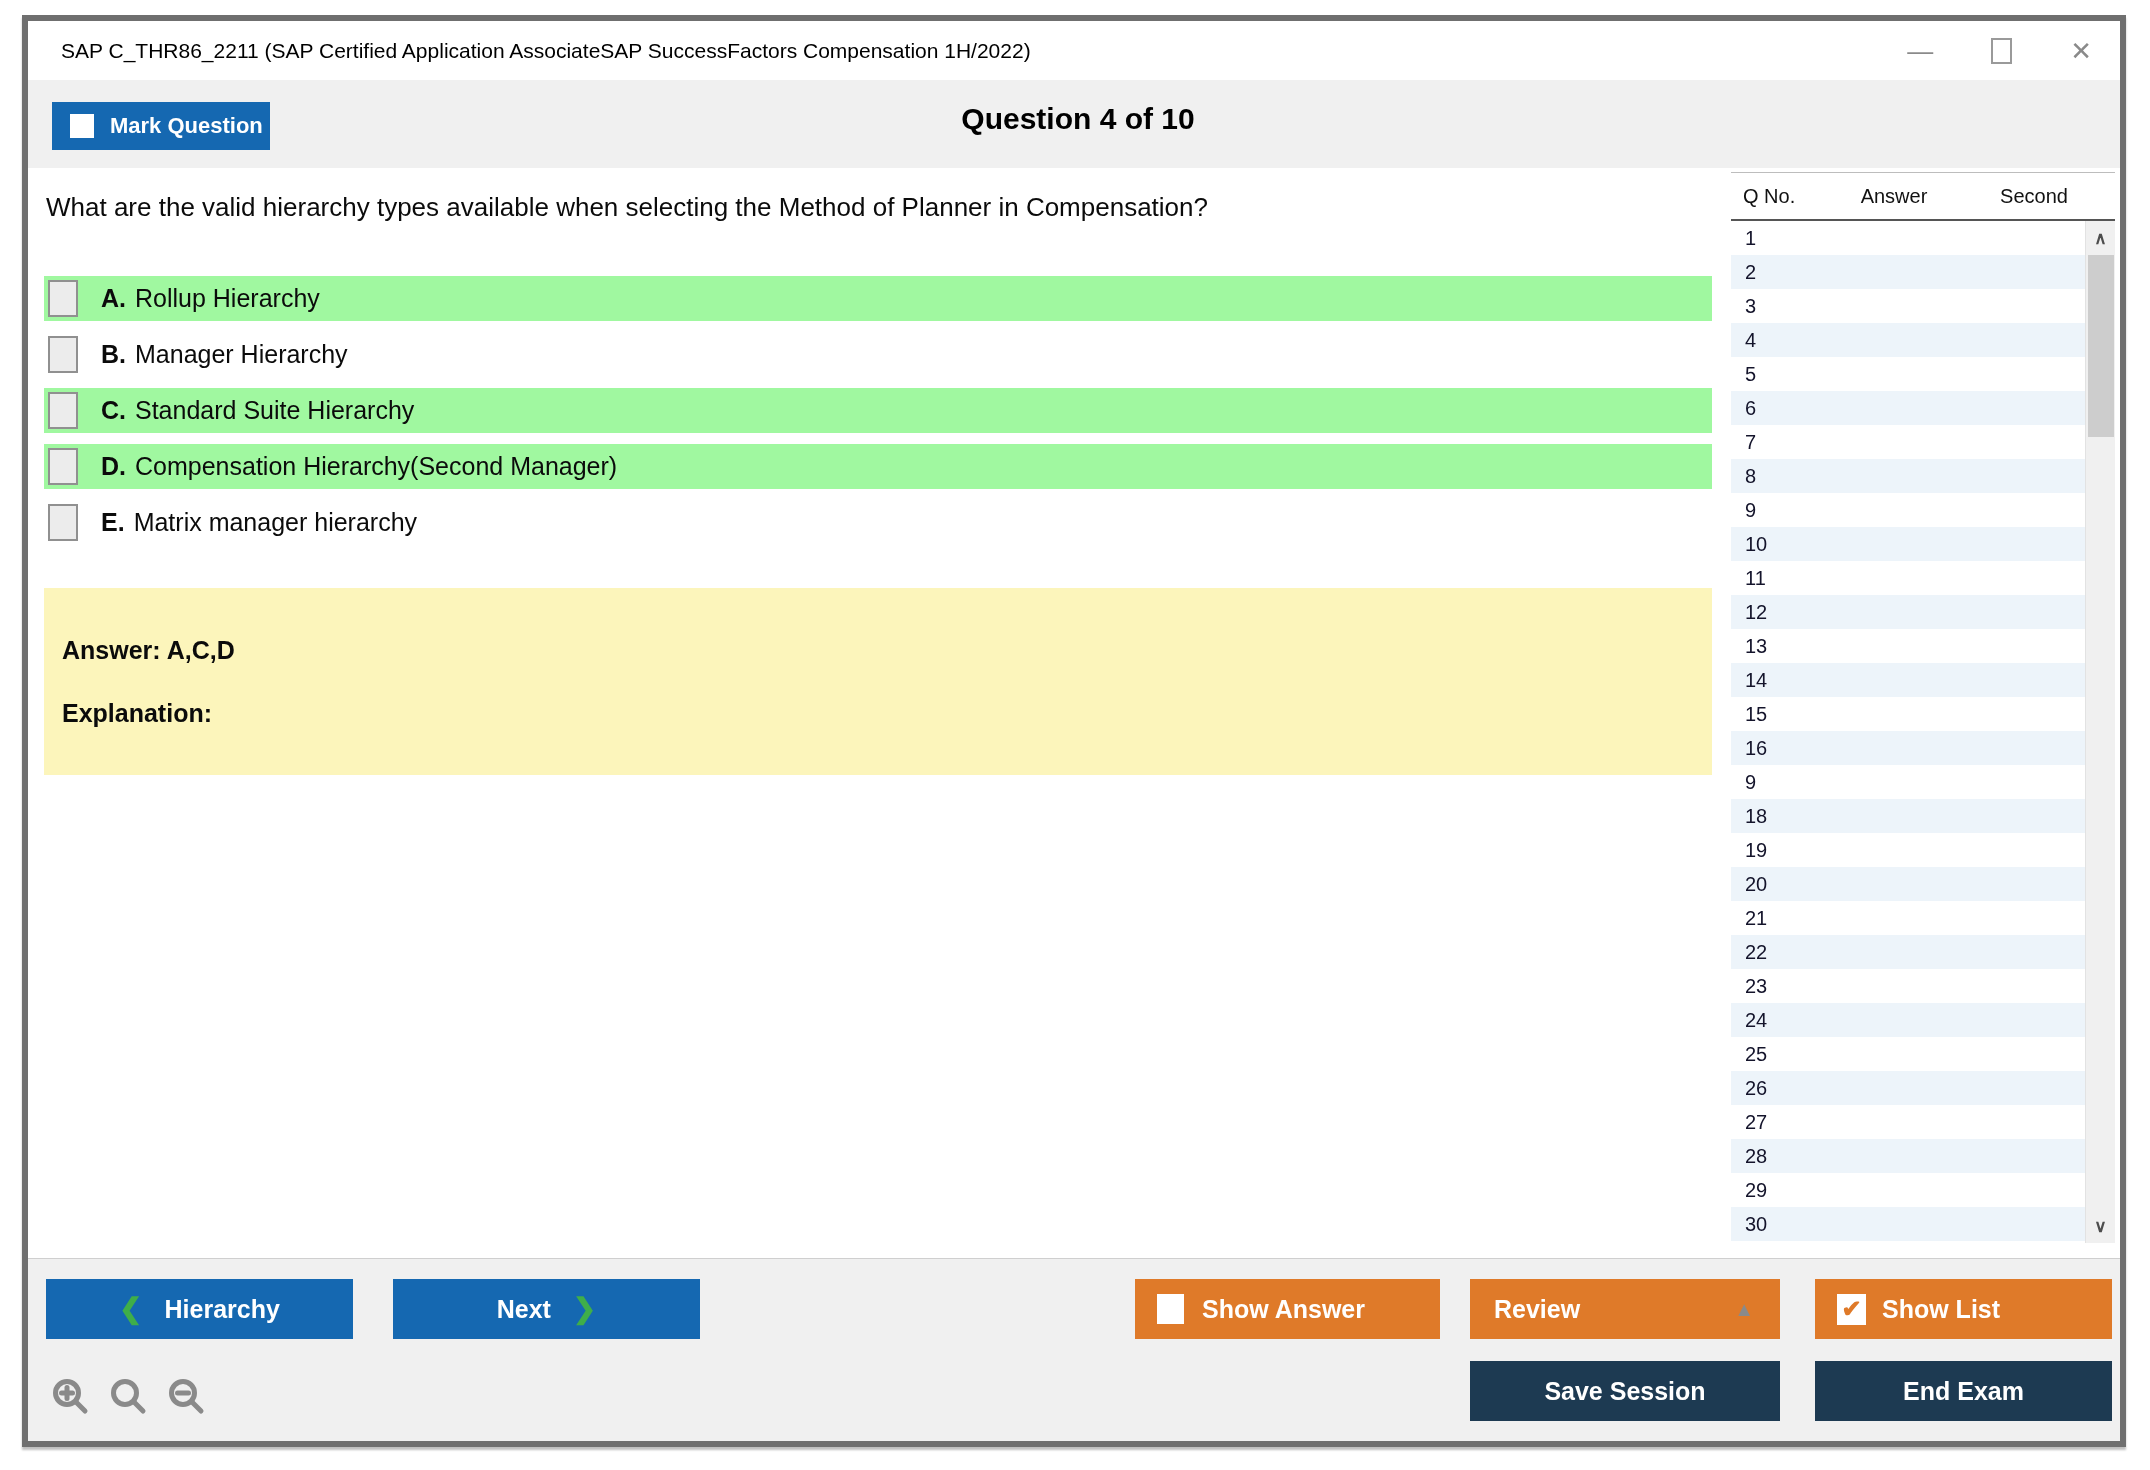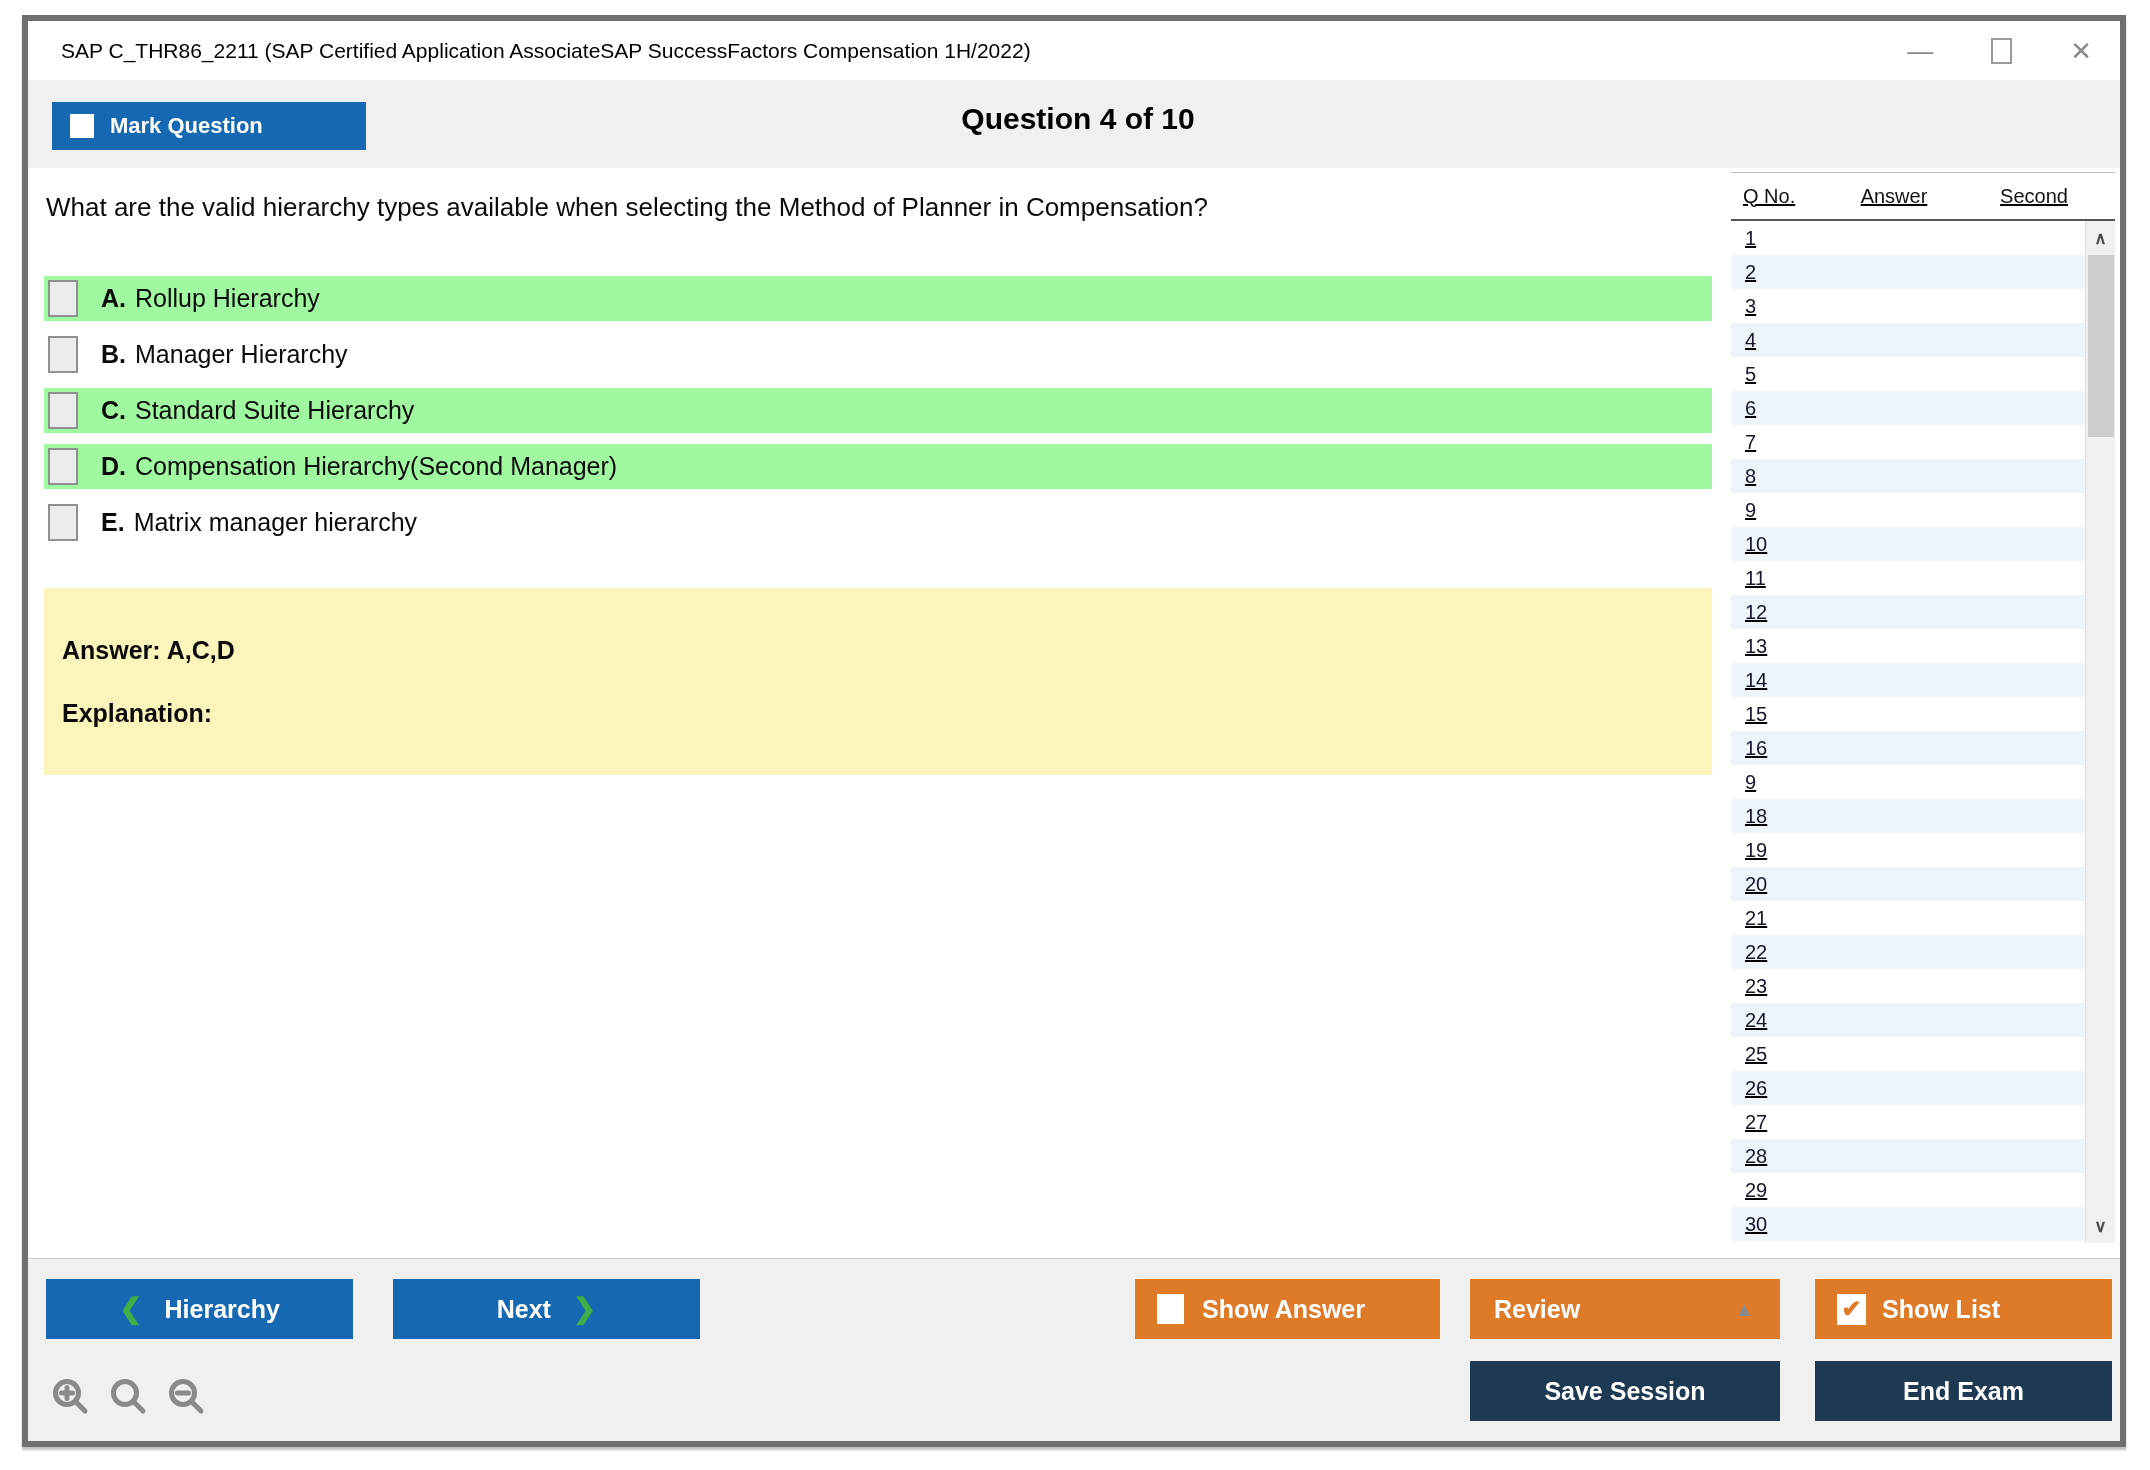--- a/index.html
+++ b/index.html
@@ -15,21 +15,21 @@
   
   .titlebar { position: relative; height: 59px; background: #fff; display: flex; align-items: center; }
   .title-text { padding-left: 33px; font-size: 21px; color: #000; white-space: nowrap; }
   .win-controls { position: absolute; right: 28px; top: 0; height: 100%; display: flex; align-items: center; gap: 58px; }
   .win-btn { color: #8a8a8a; font-size: 26px; line-height: 1; cursor: default; font-weight: 400; }
   .maximize-box { width: 21px; height: 26px; border: 2px solid #9a9a9a; }
 
   
   .header-strip { position: relative; height: 88px; background: #f0f0f0; }
   .mark-question-btn {
-    position: absolute; left: 24px; top: 22px; width: 314px; height: 48px;
+    position: absolute; left: 24px; top: 22px; width: 218px; height: 48px;
     background: #1568b1; display: flex; align-items: center; padding-left: 18px; gap: 16px; cursor: pointer;
   }
   .mark-question-btn .cb-white { width: 24px; height: 24px; background: #fff; }
   .mark-question-btn .lbl { color: #fff; font-weight: bold; font-size: 22px; }
   .question-counter {
     position: absolute; left: 8px; right: 0; top: 22px; text-align: center;
     font-size: 30px; font-weight: bold; color: #000;
   }
 
   
@@ -45,21 +45,21 @@
   .opt-text { font-size: 25px; color: #0b0b0b; }
 
   .answer-box {
     position: absolute; top: 420px; left: 0; width: 100%; height: 187px;
     background: #fcf5bb; padding: 48px 0 0 18px;
   }
   .answer-line { font-weight: bold; font-size: 25px; color: #0b0b0b; }
   .explanation-line { font-weight: bold; font-size: 25px; color: #0b0b0b; margin-top: 34px; }
 
   
-  .sidebar { position: absolute; right: 5px; top: 4px; width: 384px; height: 1080px; background: #fff; border-top: 1px solid #bdbdbd; text-decoration: underline; }
+  .sidebar { position: absolute; right: 5px; top: 4px; width: 384px; height: 1080px; background: #fff; border-top: 1px solid #bdbdbd; }
   .q-header { height: 48px; display: flex; align-items: center; border-bottom: 2px solid #555; background: #fff; font-size: 20px; color: #111; }
   .q-header .h-qno { width: 104px; padding-left: 12px; }
   .q-header .h-answer { width: 118px; text-align: center; }
   .q-header .h-marked { flex: 1; text-align: center; }
   .q-body { display: flex; height: 1022px; }
   .q-rows { flex: 1; }
   .q-row { height: 34px; line-height: 34px; padding-left: 14px; font-size: 20px; color: #14142b; cursor: default; }
   .q-row.stripe { background: #edf4fa; }
   .q-scrollbar { width: 30px; background: #f0f0f0; position: relative; border-left: 1px solid #e2e2e2; }
   .scroll-arrow { position: absolute; left: 0; width: 100%; height: 30px; display: flex; align-items: center; justify-content: center; color: #4d4d4d; font-size: 17px; font-weight: bold; }

